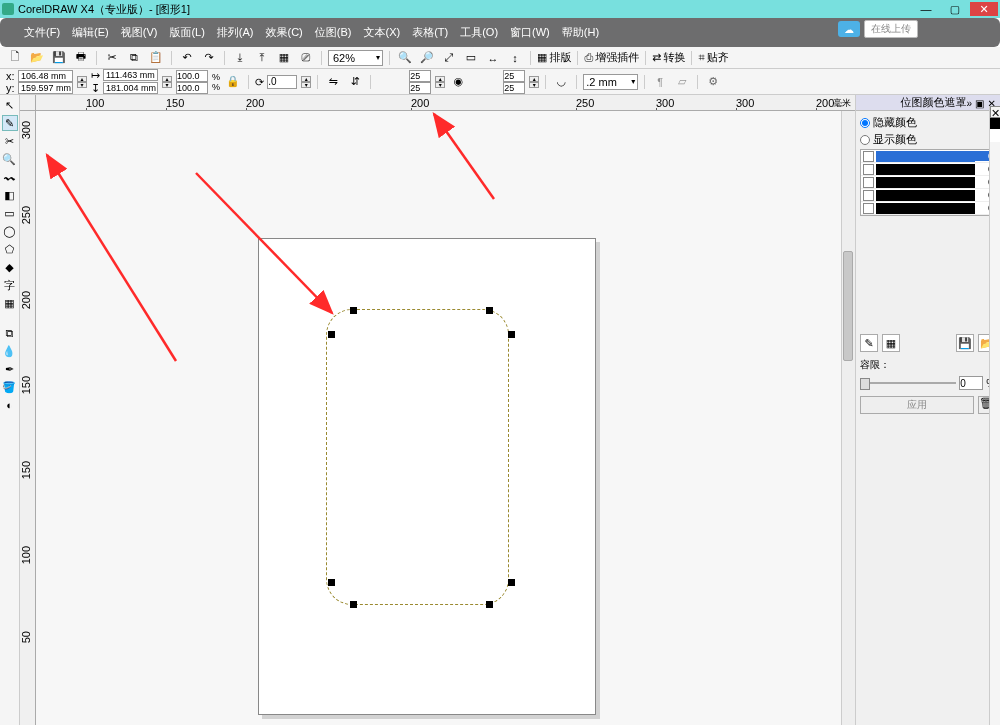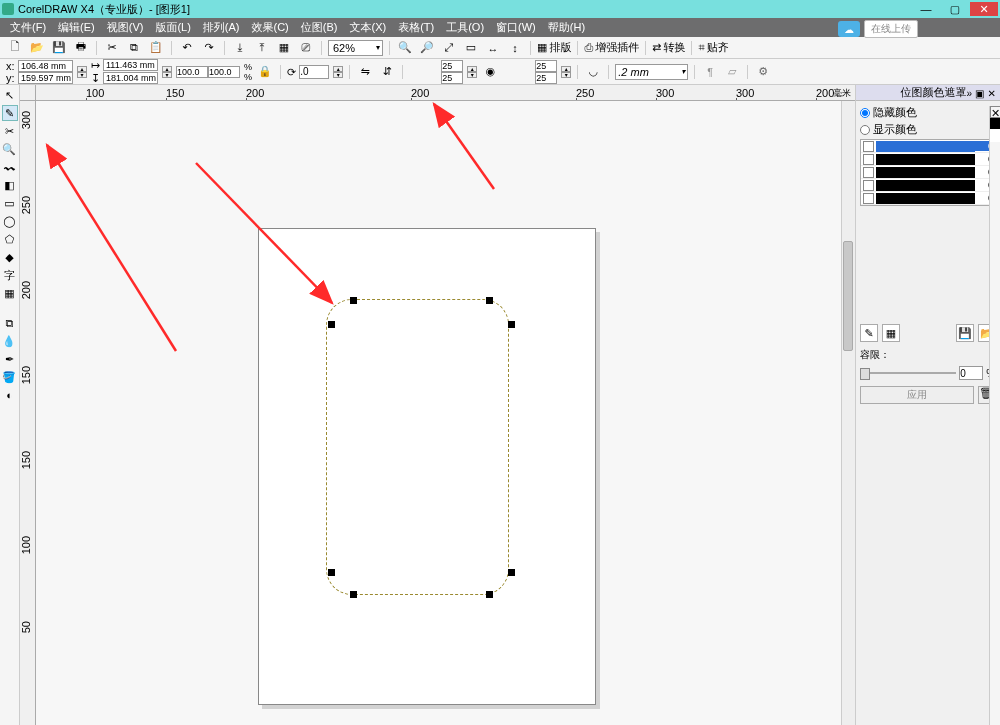--- a/index.html
+++ b/index.html
@@ -6,44 +6,44 @@
 body { background: #ffffff; overflow: hidden; }
 .app { width: 1000px; height: 725px; display: flex; flex-direction: column; }
 
 .titlebar { height: 18px; background: #78e0de; display: flex; align-items: center; justify-content: space-between; padding: 0 2px; }
 .titlebar .title { display: flex; align-items: center; gap: 4px; }
 .titlebar .title .logo { width: 12px; height: 12px; background: #3a8; border-radius: 2px; }
 .titlebar .btns { display: flex; gap: 1px; }
 .titlebar .btns div { width: 28px; height: 14px; display: flex; align-items: center; justify-content: center; color: #000; }
 .titlebar .btns .close { background: #d44; color: #fff; }
 
-.menubar { height: 19px; background: #6d6d6e; display: flex; align-items: center; padding-left: 10px; gap: 12px; color: #fff; }
+.menubar { height: 29px; background: #6d6d6e; display: flex; align-items: center; padding-left: 24px; gap: 12px; color: #fff; border-radius: 6px; }
 .menubar span { cursor: default; }
 
 .toolbar1 { height: 22px; border-bottom: 1px solid #ccc; display: flex; align-items: center; padding: 0 6px; gap: 4px; background: #f5f5f5; }
 .tbtn { width: 18px; height: 18px; border: 1px solid transparent; display: flex; align-items: center; justify-content: center; border-radius: 2px; }
 .sep { width: 1px; height: 14px; background: #ccc; margin: 0 2px; }
 .zoom-sel { width: 55px; height: 16px; border: 1px solid #999; font-size: 10px; padding-left: 4px; display: flex; align-items: center; background: #fff; }
 .zoom-sel::after { content: "▾"; margin-left: auto; margin-right: 2px; font-size: 8px; }
 
 .tblabel { display: flex; align-items: center; gap: 2px; }
 
 .toolbar2 { height: 26px; border-bottom: 1px solid #ccc; display: flex; align-items: center; padding: 0 6px; gap: 4px; background: #f5f5f5; }
 .coord { display: flex; flex-direction: column; font-size: 9px; }
 .coord div { display: flex; align-items: center; }
 .coord label { width: 12px; }
 .coord input { width: 55px; height: 12px; font-size: 9px; border: 1px solid #999; padding-left: 2px; }
 .spin { display: flex; flex-direction: column; }
 .spin div { width: 10px; height: 6px; border: 1px solid #999; font-size: 6px; line-height: 4px; text-align: center; background: #eee; }
-.pct-col { display: flex; flex-direction: row; font-size: 9px; }
+.pct-col { display: flex; flex-direction: column; font-size: 9px; }
 .pct-col input { width: 32px; height: 12px; font-size: 9px; border: 1px solid #999; }
 .rot input { width: 30px; height: 14px; border: 1px solid #999; font-size: 10px; }
 .corner-col { display: flex; flex-direction: column; padding-left: 32px; }
 .corner-col input { width: 22px; height: 12px; font-size: 9px; border: 1px solid #999; }
-.outline-sel { width: 73px; height: 16px; border: 1px solid #999; font-size: 10px; background: #fff; display: flex; align-items: center; padding-left: 2px; font-style: italic; }
+.outline-sel { width: 55px; height: 16px; border: 1px solid #999; font-size: 10px; background: #fff; display: flex; align-items: center; padding-left: 2px; }
 .outline-sel::after { content: "▾"; margin-left: auto; margin-right: 2px; font-size: 8px; }
 
 .main { flex: 1; display: flex; min-height: 0; }
 .toolbox { width: 20px; background: #f5f5f5; border-right: 1px solid #ccc; display: flex; flex-direction: column; align-items: center; padding-top: 2px; gap: 2px; }
 .tool { width: 16px; height: 16px; display: flex; align-items: center; justify-content: center; border: 1px solid transparent; }
 .tool.sel { background: #d4e8f7; border-color: #7bb; }
 
 .workarea { flex: 1; display: flex; flex-direction: column; min-width: 0; position: relative; }
 .hruler-wrap { display: flex; height: 16px; }
 .corner-box { width: 16px; height: 16px; background: #f0f0f0; border-right: 1px solid #aaa; border-bottom: 1px solid #aaa; }

